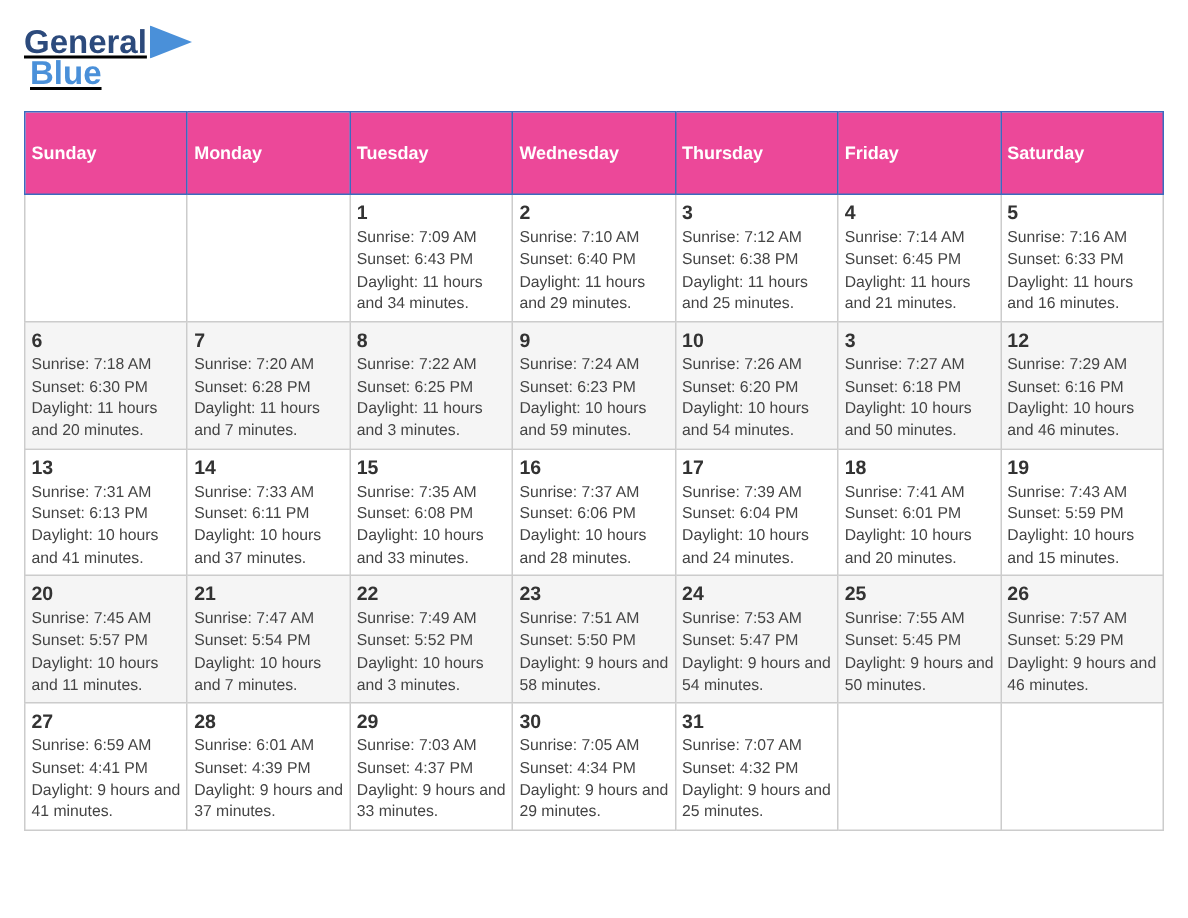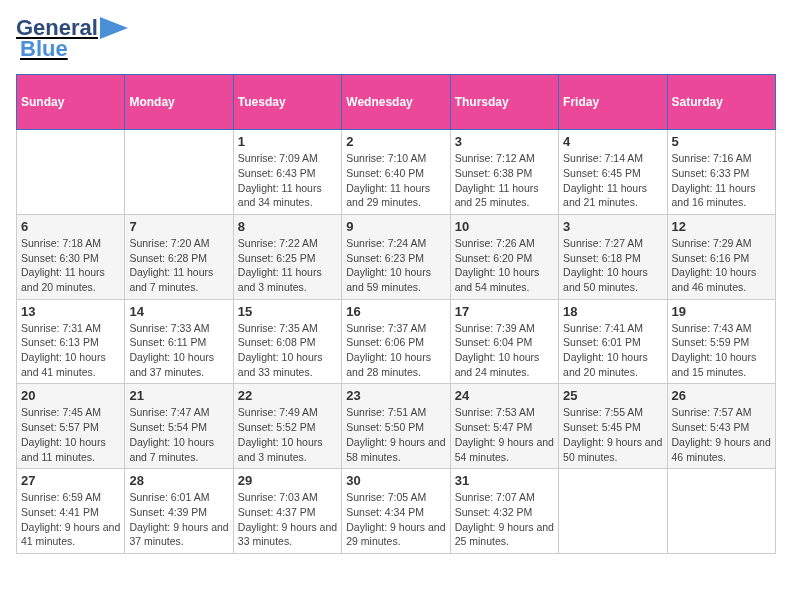--- a/index.html
+++ b/index.html
@@ -323,21 +323,21 @@
           <div class="day-info">
             <div>Sunrise: 7:55 AM</div>
             <div>Sunset: 5:45 PM</div>
             <div>Daylight: 9 hours and 50 minutes.</div>
           </div>
         </td>
         <td>
           <div class="day-num">26</div>
           <div class="day-info">
             <div>Sunrise: 7:57 AM</div>
-            <div>Sunset: 5:43 PM</div>
+            <div>Sunset: 5:29 PM</div>
             <div>Daylight: 9 hours and 46 minutes.</div>
           </div>
         </td>
       </tr>
       <tr>
         <td>
           <div class="day-num">27</div>
           <div class="day-info">
             <div>Sunrise: 6:59 AM</div>
             <div>Sunset: 4:41 PM</div>

